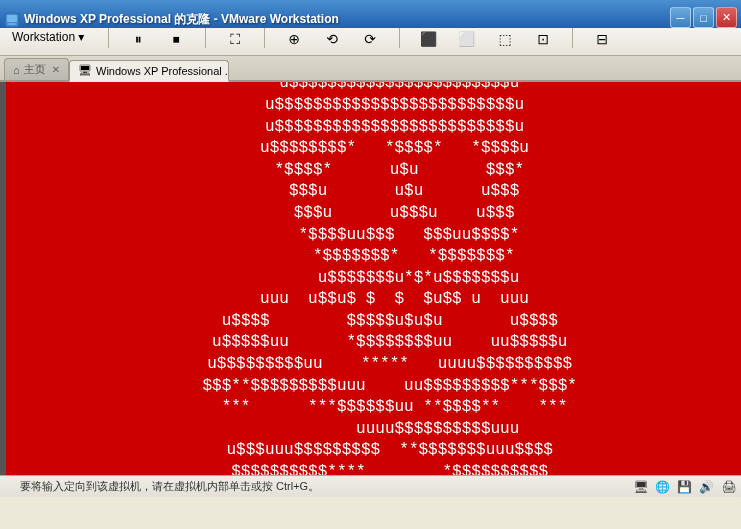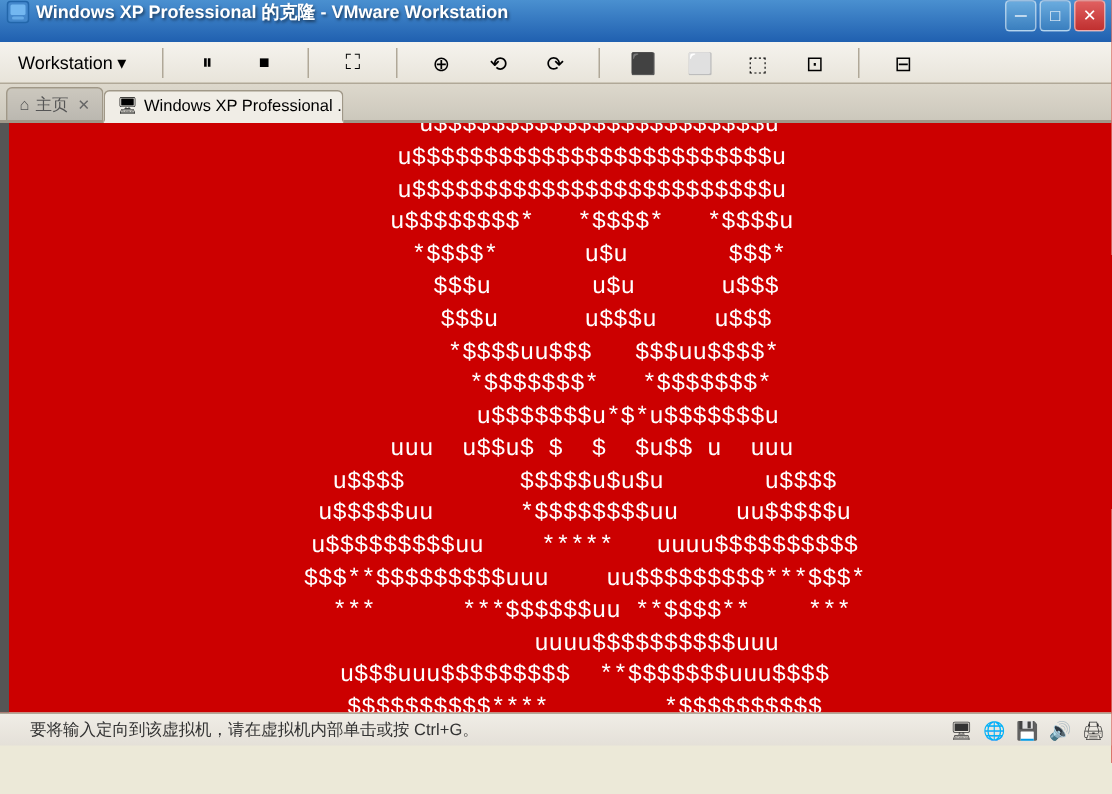--- a/index.html
+++ b/index.html
@@ -9,21 +9,21 @@
       overflow: hidden;
       font-family: 'Segoe UI', Tahoma, Geneva, Verdana, sans-serif;
       background: #ece9d8;
     }
 
     
     .titlebar {
       background: linear-gradient(to bottom, #4a90d0 0%, #2060b0 100%);
       height: 28px;
       display: flex;
-      align-items: flex-start;
+      align-items: flex-end;
       padding: 0 4px;
       user-select: none;
     }
     .titlebar-icon {
       width: 16px;
       height: 16px;
       margin-right: 4px;
       display: flex;
       align-items: center;
       justify-content: center;
@@ -54,21 +54,21 @@
     }
     .titlebar-btn.close {
       background: linear-gradient(to bottom, #e06060, #c03030);
     }
 
     
     .menubar {
       background: linear-gradient(to bottom, #f5f3ee, #e8e4da);
       height: 28px;
       display: flex;
-      align-items: center;
+      align-items: flex-start;
       padding: 0 4px;
       border-bottom: 1px solid #b0a898;
       gap: 12px;
     }
     .menu-item {
       padding: 2px 8px;
       font-size: 12px;
       cursor: pointer;
       border-radius: 3px;
       display: flex;

